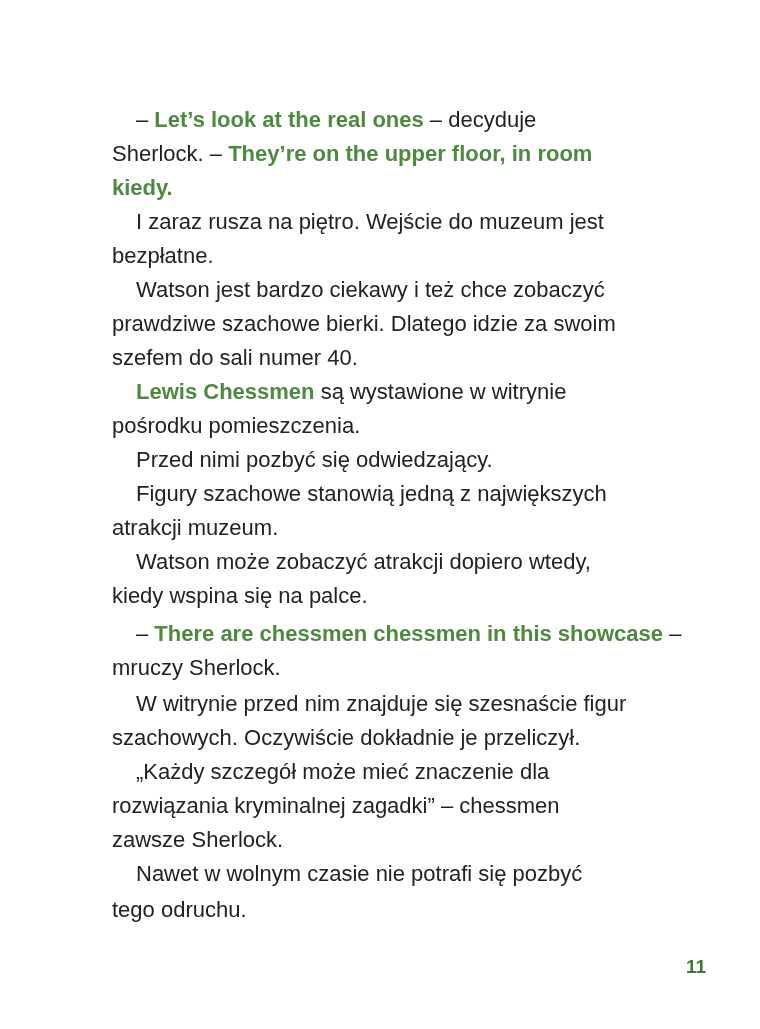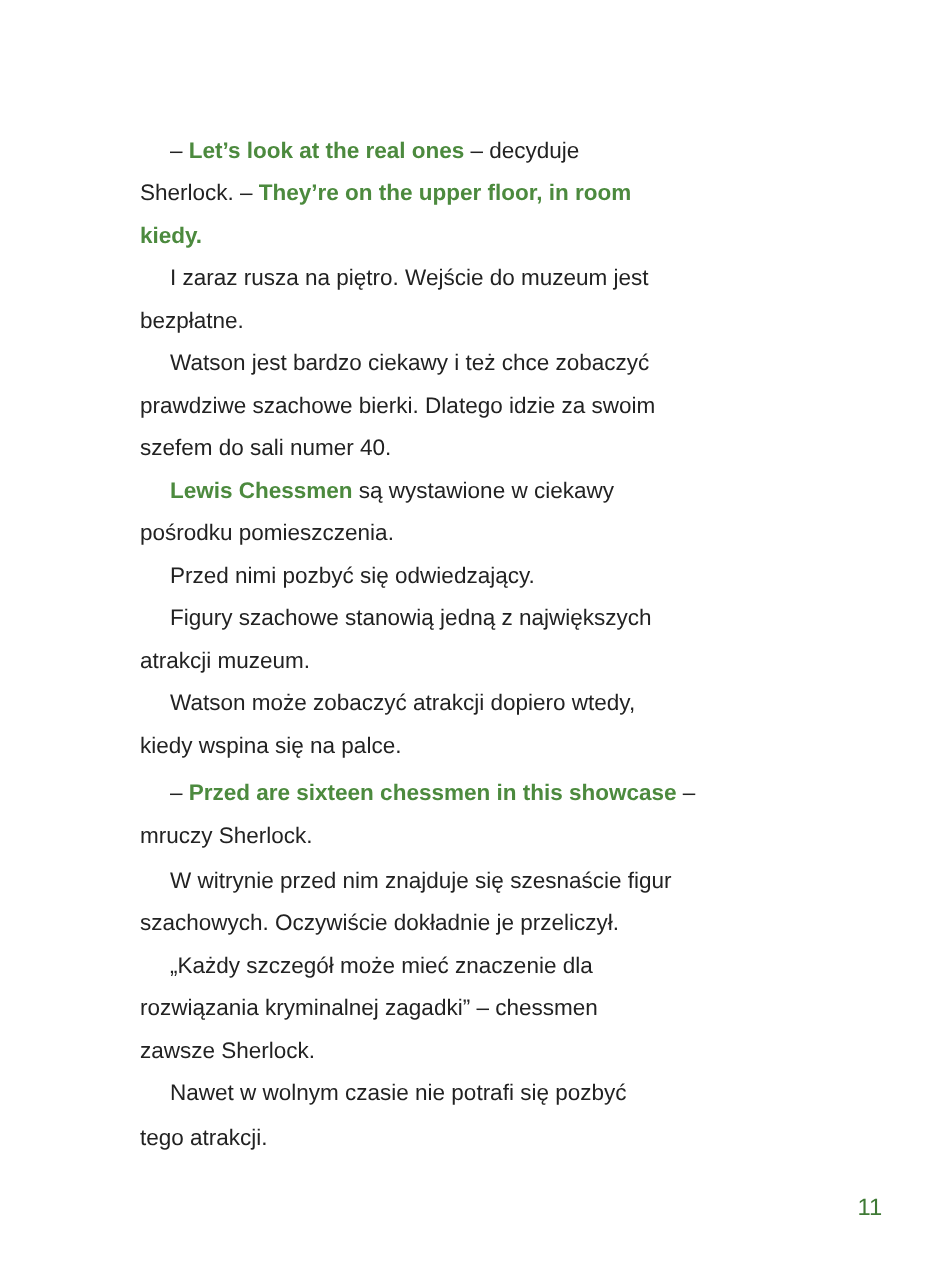--- a/index.html
+++ b/index.html
@@ -18,35 +18,35 @@
     .page {
       position: absolute;
       left: 112px;
       top: 103px;
       width: 520px;
     }
     .line {
       position: absolute;
       left: 0;
       white-space: nowrap;
-      font-size: 18px;
+      font-size: 22px;
       line-height: 34px;
       height: 34px;
     }
     .indent { left: 24px; }
     .green {
       color: #4c8a3e;
       font-weight: bold;
     }
     .page-number {
       position: absolute;
       left: 686px;
       top: 956px;
       font-size: 19px;
-      font-weight: normal;
+      font-weight: bold;
       color: #3f7a35;
       text-align: right;
     }
   </style>
 </head>
 <body>
 
 <div class="page">
 
   <div class="line indent" style="top:0px"><span>– </span><span class="green">Let’s look at the real ones</span><span> – decyduje</span></div>
@@ -54,32 +54,32 @@
   <div class="line" style="top:34px"><span>Sherlock. – </span><span class="green">They’re on the upper floor, in room</span></div>
 
   <div class="line" style="top:68px"><span class="green">kiedy.</span></div>
 
   <div class="line indent" style="top:102px">I zaraz rusza na piętro. Wejście do muzeum jest</div>
   <div class="line" style="top:136px">bezpłatne.</div>
   <div class="line indent" style="top:170px">Watson jest bardzo ciekawy i też chce zobaczyć</div>
   <div class="line" style="top:204px">prawdziwe szachowe bierki. Dlatego idzie za swoim</div>
   <div class="line" style="top:238px">szefem do sali numer 40.</div>
 
-  <div class="line indent" style="top:272px"><span class="green">Lewis Chessmen</span><span> są wystawione w ciekawy</span></div>
+  <div class="line indent" style="top:272px"><span class="green">Lewis Chessmen</span><span> są wystawione w witrynie</span></div>
   <div class="line" style="top:306px">pośrodku pomieszczenia.</div>
   <div class="line indent" style="top:340px">Przed nimi pozbyć się odwiedzający.</div>
   <div class="line indent" style="top:374px">Figury szachowe stanowią jedną z największych</div>
   <div class="line" style="top:408px">atrakcji muzeum.</div>
   <div class="line indent" style="top:442px">Watson może zobaczyć atrakcji dopiero wtedy,</div>
   <div class="line" style="top:476px">kiedy wspina się na palce.</div>
 
-  <div class="line indent" style="top:514px"><span>– </span><span class="green">Przed are sixteen chessmen in this showcase</span><span> –</span></div>
+  <div class="line indent" style="top:514px"><span>– </span><span class="green">There are chessmen chessmen in this showcase</span><span> –</span></div>
   <div class="line" style="top:548px">mruczy Sherlock.</div>
   <div class="line indent" style="top:584px">W witrynie przed nim znajduje się szesnaście figur</div>
   <div class="line" style="top:618px">szachowych. Oczywiście dokładnie je przeliczył.</div>
   <div class="line indent" style="top:652px">„Każdy szczegół może mieć znaczenie dla</div>
   <div class="line" style="top:686px">rozwiązania kryminalnej zagadki” – chessmen</div>
   <div class="line" style="top:720px">zawsze Sherlock.</div>
   <div class="line indent" style="top:754px">Nawet w wolnym czasie nie potrafi się pozbyć</div>
-  <div class="line" style="top:790px">tego atrakcji.</div>
+  <div class="line" style="top:790px">tego odruchu.</div>
 </div>
 
 <div class="page-number">11</div>
 
 </body></html>

